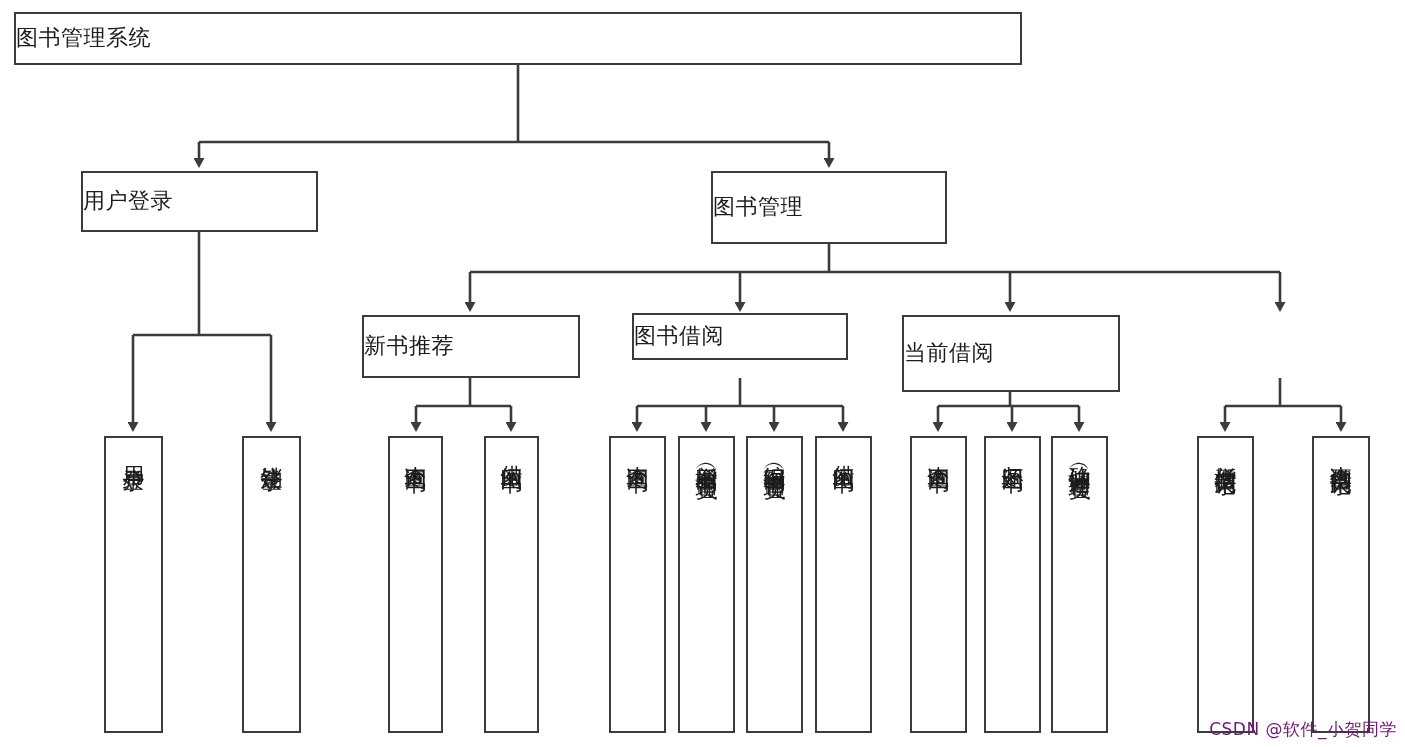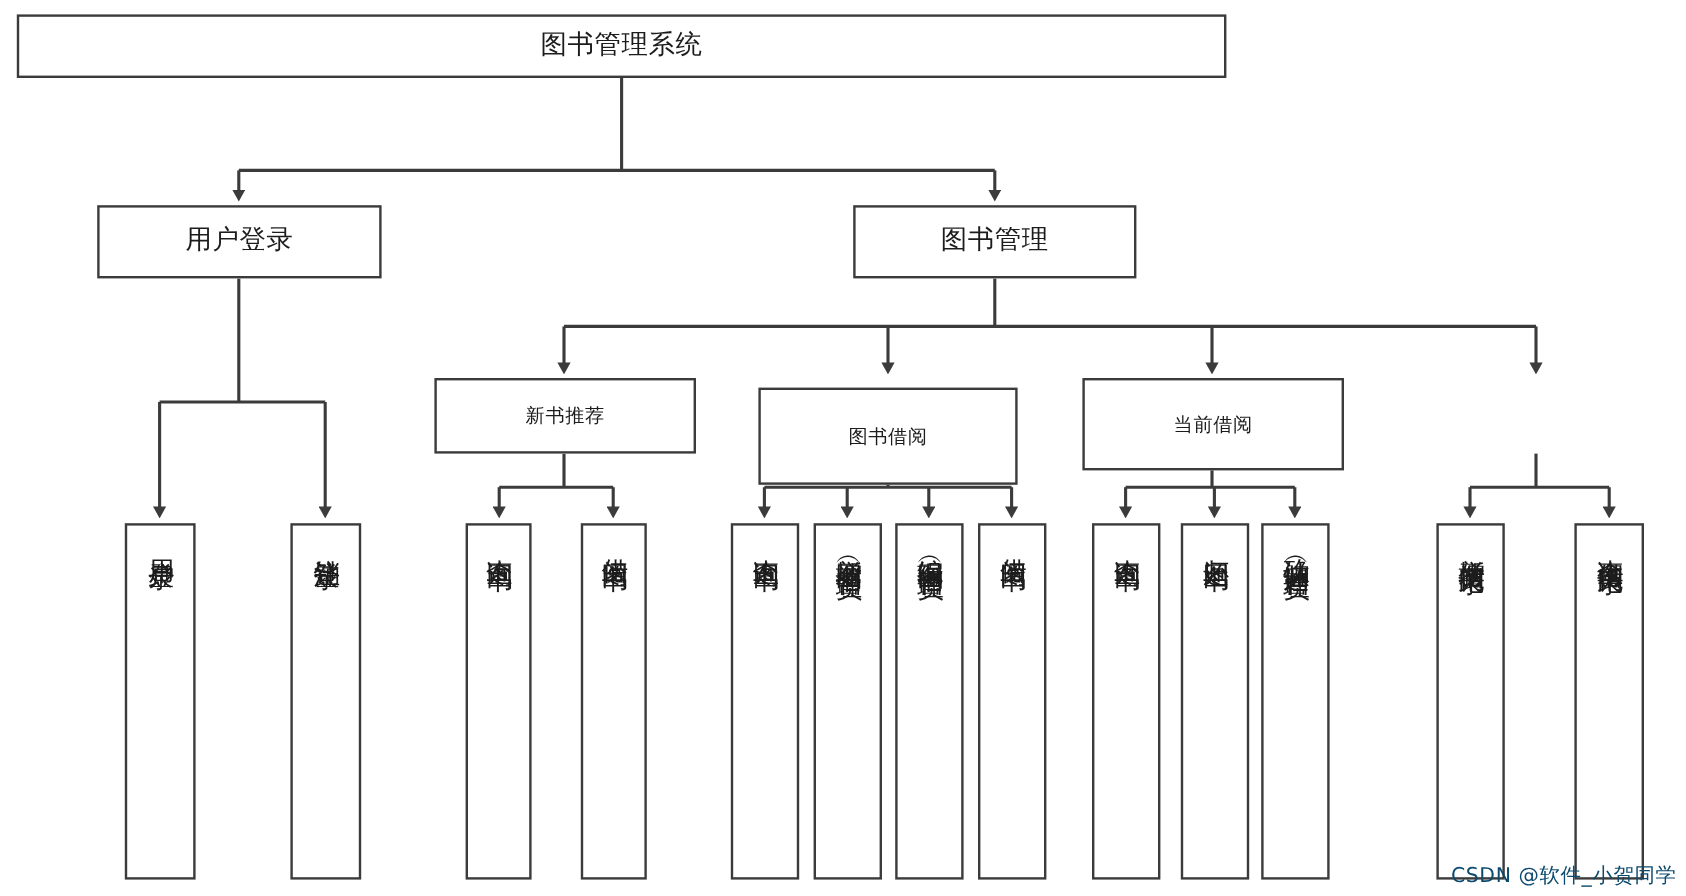--- a/index.html
+++ b/index.html
@@ -26,21 +26,21 @@
     width: 1405px;
     height: 747px;
   }
   .node {
     position: absolute;
     box-sizing: border-box;
     background: #ffffff;
     border: 2px solid #3b3b3b;
     display: flex;
     align-items: center;
-    justify-content: center;
+    justify-content: flex-start;
     z-index: 3;
   }
   .node-label {
     color: #1c1c1c;
     font-size: 21px;
     line-height: 1.12;
     letter-spacing: 0.5px;
     white-space: nowrap;
     text-align: center;
   }
@@ -52,27 +52,27 @@
   .node.vertical .node-label {
     writing-mode: vertical-rl;
     text-orientation: upright;
     font-size: 22px;
     line-height: 1.18;
     letter-spacing: 2px;
     white-space: normal;
   }
   .node.root .node-label { font-size: 22px; }
   .node.level2 .node-label { font-size: 22px; }
-  .node.level3 .node-label { font-size: 16px; }
+  .node.level3 .node-label { font-size: 22px; }
   #watermark {
     position: absolute;
     right: 8px;
     bottom: 6px;
     font-size: 17px;
-    color: #0c4a6e;
+    color: #701a75;
     letter-spacing: 0.5px;
     z-index: 9;
     white-space: nowrap;
     font-family: "DejaVu Sans", "Liberation Sans", sans-serif;
   }
 </style>
 </head>
 <body>
 
 <div id="diagram-root">
@@ -127,28 +127,28 @@
     </g>
   </svg>
 
   <div class="node root" style="left:14px; top:12px; width:1008px; height:53px;">
     <span class="node-label">图书管理系统</span>
   </div>
 
   <div class="node level2" style="left:81px; top:171px; width:237px; height:61px;">
     <span class="node-label">用户登录</span>
   </div>
-  <div class="node level2" style="left:711px; top:171px; width:236px; height:61px;">
+  <div class="node level2" style="left:711px; top:171px; width:236px; height:73px;">
     <span class="node-label">图书管理</span>
   </div>
 
   <div class="node level3" style="left:362px; top:315px; width:218px; height:63px;">
     <span class="node-label">新书推荐</span>
   </div>
-  <div class="node level3" style="left:632px; top:323px; width:216px; height:81px;">
+  <div class="node level3" style="left:632px; top:313px; width:216px; height:47px;">
     <span class="node-label">图书借阅</span>
   </div>
   <div class="node level3" style="left:902px; top:315px; width:218px; height:77px;">
     <span class="node-label">当前借阅</span>
   </div>
 
   <div class="node vertical" style="left:104px; top:436px; width:59px; height:297px;">
     <span class="node-label">用户登录</span>
   </div>
   <div class="node vertical" style="left:242px; top:436px; width:59px; height:297px;">

